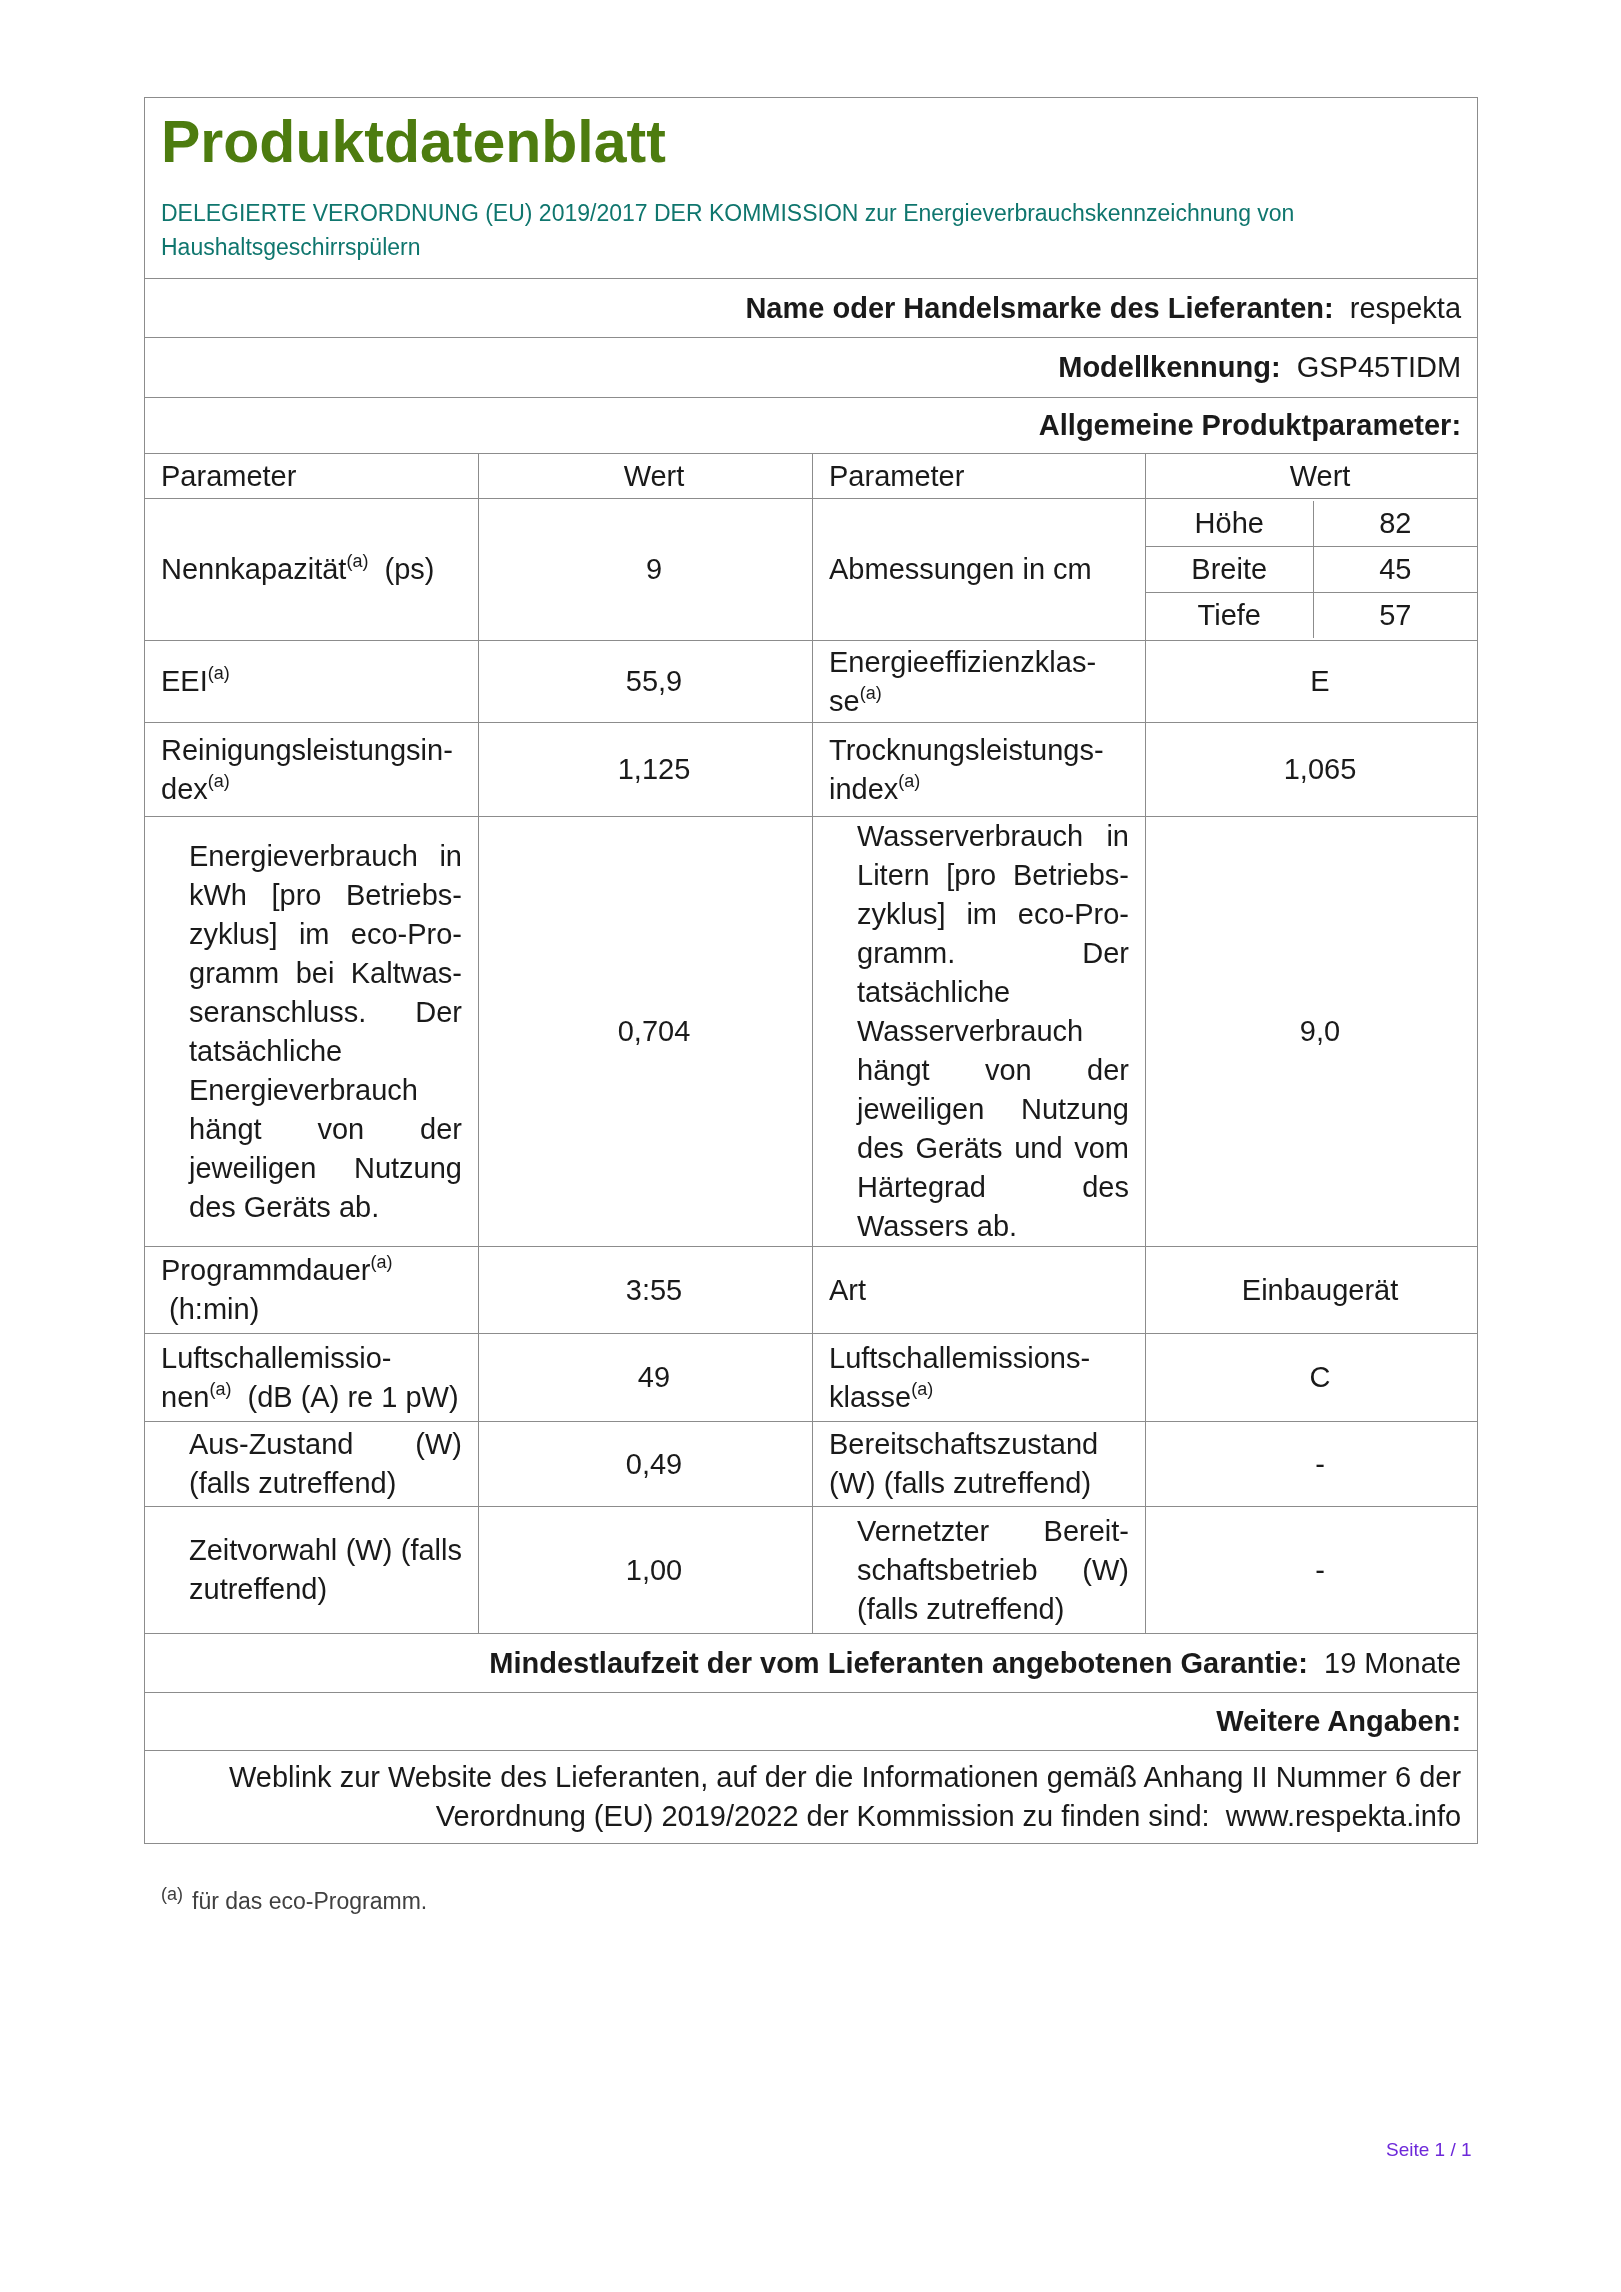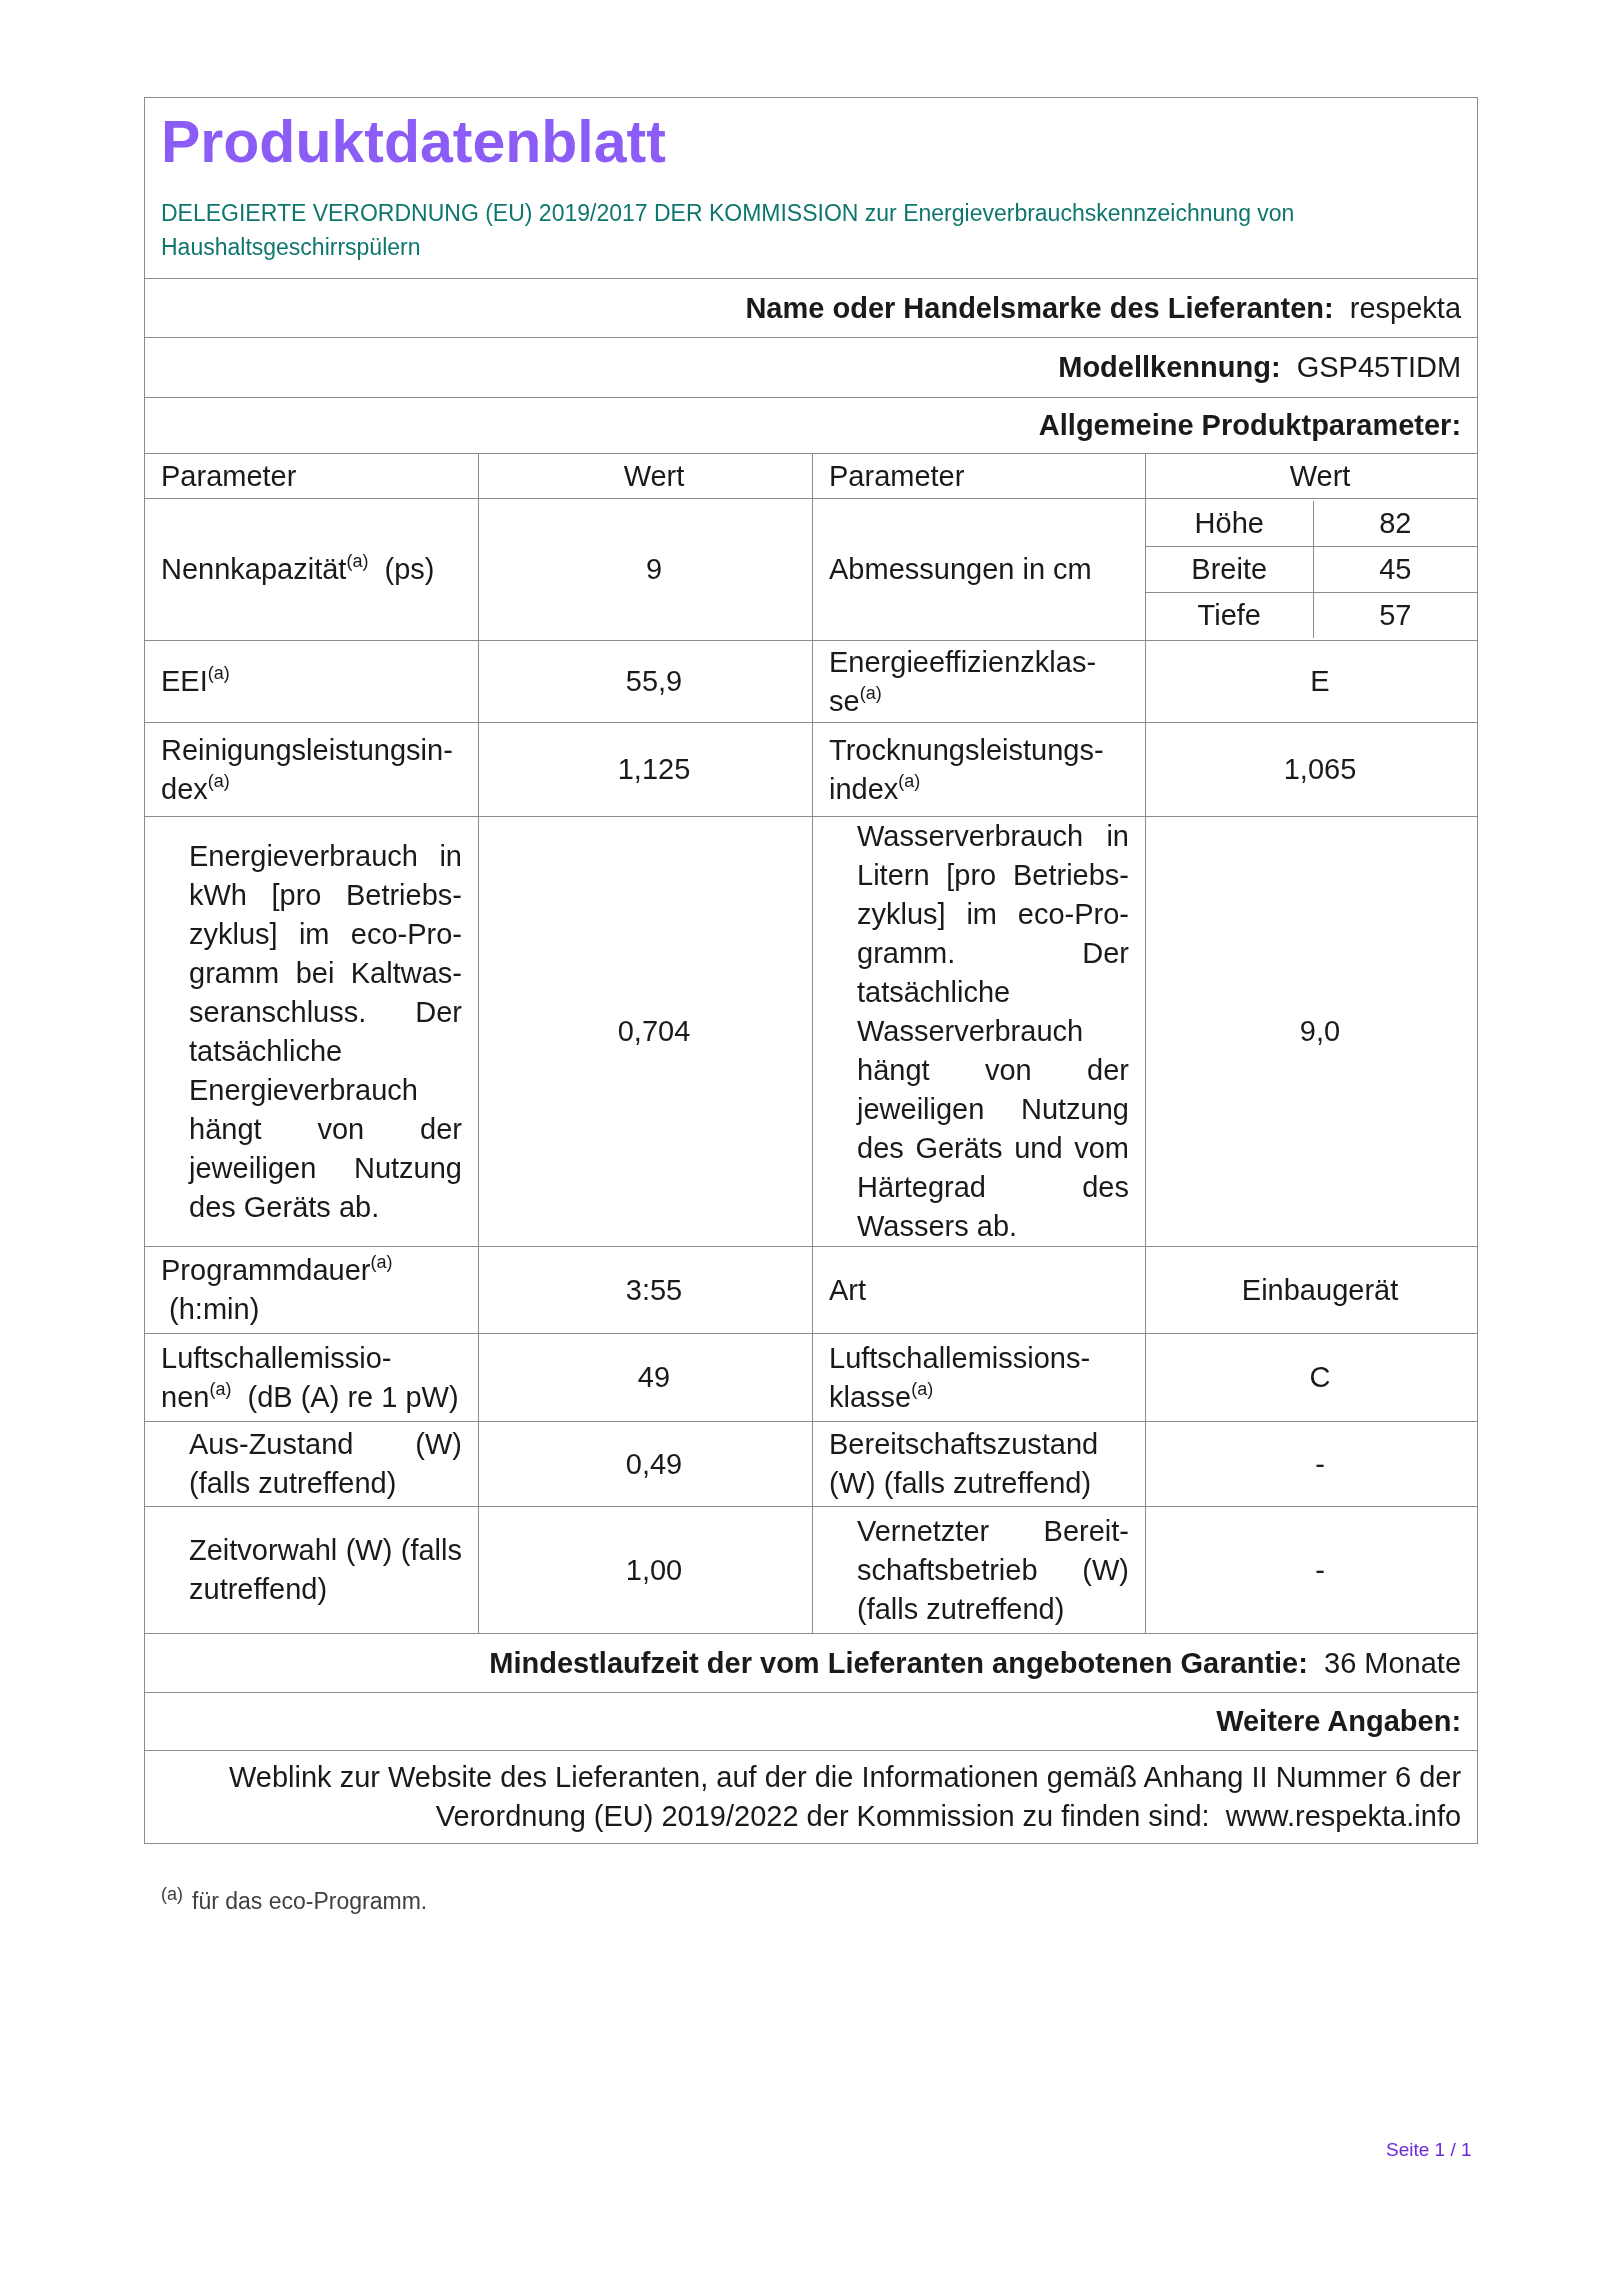--- a/index.html
+++ b/index.html
@@ -3,21 +3,21 @@
 <meta charset="utf-8">
 <style>
   html, body { margin: 0; padding: 0; background: #ffffff; }
   body { width: 1622px; height: 2293px; position: relative; overflow: hidden;
          font-family: "Liberation Sans", "DejaVu Sans", sans-serif; color: #1a1a1a; }
   .sheet { position: absolute; left: 144px; top: 97px; width: 1333px; }
   table { border-collapse: collapse; width: 1333px; table-layout: fixed; }
   td { border: 1.8px solid #8c8c8c; padding: 0 16px; vertical-align: middle; font-size: 29px; line-height: 39px; }
   .full { text-align: right; }
   .title-cell { vertical-align: top; padding-top: 7.2px; padding-bottom: 12.5px; }
-  .title { color: #8b5cf6; font-weight: bold; font-size: 59px; line-height: 75px; margin: 0 0 16px 0; }
+  .title { color: #4d7c0f; font-weight: bold; font-size: 59px; line-height: 75px; margin: 0 0 16px 0; }
   .regulation { font-size: 23px; line-height: 34px; color: #0f766e; }
   .lbl { font-weight: bold; }
   .center { text-align: center; padding-left: 33px; }
   .justify { text-align: justify; text-align-last: left; hyphens: manual; padding-left: 44px; }
   sup { font-size: 18px; line-height: 0; vertical-align: 12.5px; }
   .footnote { position: absolute; left: 161px; top: 1888px; font-size: 23px; color: #404040; }
   .footnote sup { font-size: 18px; vertical-align: 9px; margin-right: 9px; }
   .pageno { position: absolute; left: 1386px; top: 2139px; font-size: 19px; color: #6d28d9; text-align: center; }
   .dimcell { padding: 0; }
   .dims { width: 100%; height: 100%; border-collapse: collapse; table-layout: fixed; }
@@ -145,21 +145,21 @@
   <tr style="height:127px">
     <td class="justify">Zeitvorwahl (W) (falls zutreffend)</td>
     <td class="center">1,00</td>
     <td class="justify">Vernetzter Bereit­schaftsbetrieb (W) (falls zutreffend)</td>
     <td colspan="2" class="center">-</td>
   </tr>
 
   <tr style="height:59px">
     <td colspan="5" class="full">
       <span class="lbl">Mindestlaufzeit der vom Lieferanten angebotenen Garantie:</span>&nbsp;
-      <span>36 Monate</span>
+      <span>19 Monate</span>
     </td>
   </tr>
 
   <tr style="height:58px">
     <td colspan="5" class="full lbl">Weitere Angaben:</td>
   </tr>
 
   <tr style="height:93px">
     <td colspan="5" class="full">
       <span>Weblink zur Website des Lieferanten, auf der die Informationen gemäß Anhang II Nummer 6 der Verordnung (EU) 2019/2022 der Kommission zu finden sind:</span>&nbsp;

